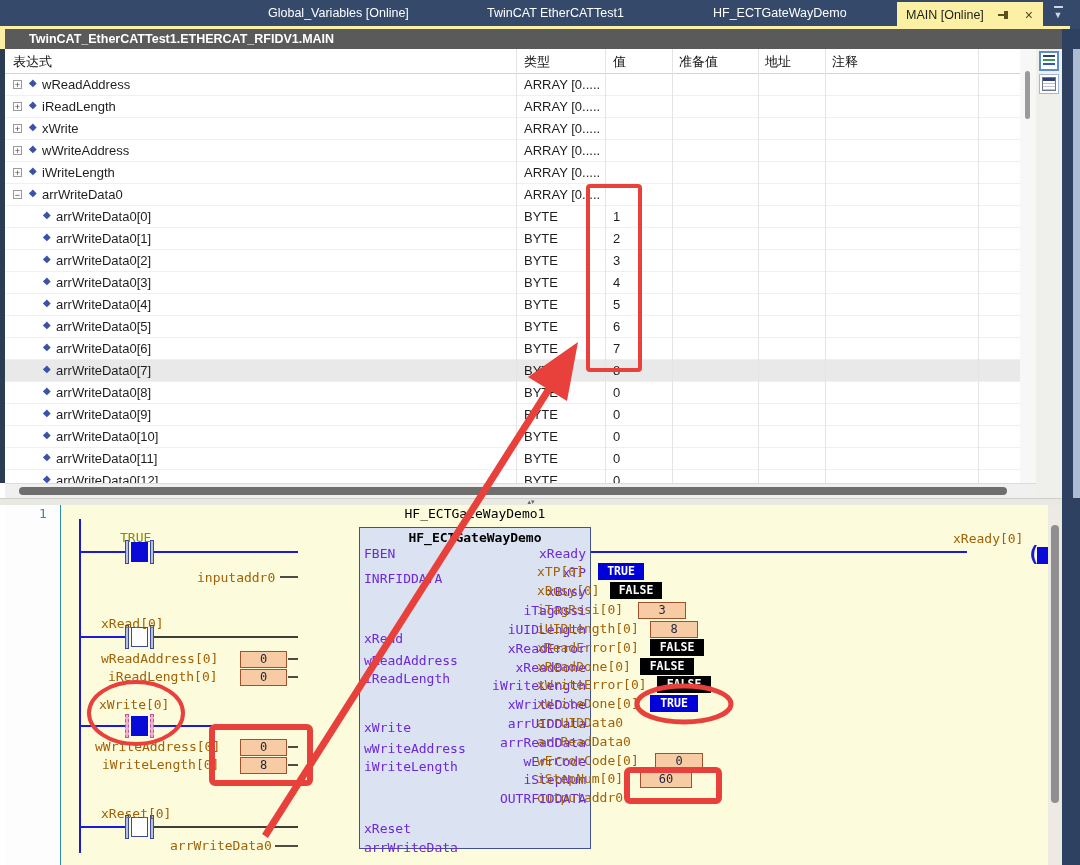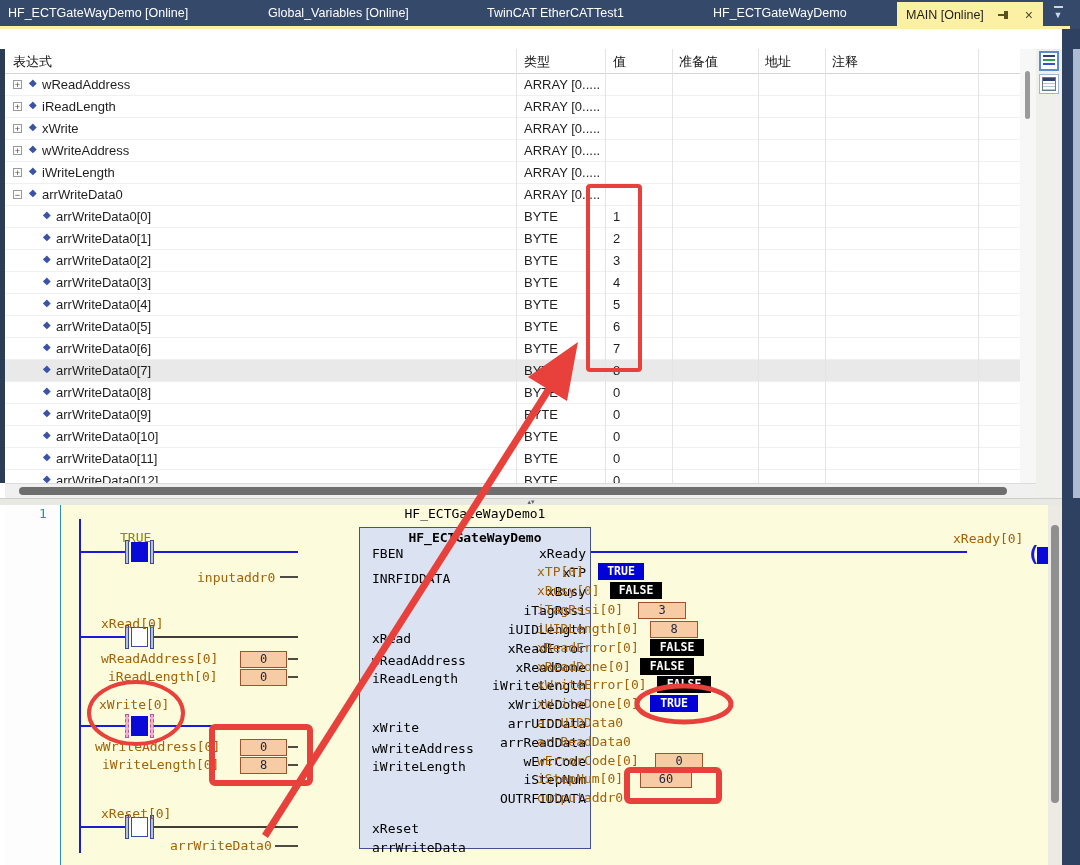--- a/index.html
+++ b/index.html
@@ -60,21 +60,21 @@
   #ladder{position:absolute;left:0;top:505px;width:1080px;height:360px;background:#fff;
           font-family:"DejaVu Sans Mono","Liberation Mono",monospace;font-size:13px;}
   #gutter{position:absolute;left:5px;top:0;width:55px;height:360px;background:#fdfdfd;border-right:1px solid #2b91af;}
   #rungno{position:absolute;left:34px;top:1px;color:#2b91af;font-size:13px;}
   #canvas{position:absolute;left:61px;top:0;width:987px;height:360px;background:#fcfbdc;overflow:hidden;}
   #ladsvg{position:absolute;left:0;top:0;}
   .lad-label{position:absolute;white-space:nowrap;color:#a16207;}
   .true-lit{color:#8b8b00;}
   #fblock{position:absolute;left:298px;top:22px;width:232px;height:322px;background:#dbe2f2;border:1px solid #44518f;box-sizing:border-box;}
   #fbtitle{position:absolute;left:0;top:2px;width:100%;text-align:center;font-weight:bold;color:#000;}
-  .pin{position:absolute;white-space:nowrap;color:#000000;margin-left:8px;}
+  .pin{position:absolute;white-space:nowrap;color:#6d28d9;}
   .pin.in{left:4px;} .pin.out{right:4px;}
   #fbinstance{position:absolute;left:298px;top:1px;width:232px;text-align:center;color:#000;}
   .contact{position:absolute;width:29px;height:24px;}
   .contact .bar{position:absolute;top:0;width:4px;height:24px;background:#b8c2dc;border:1px solid #3a49a0;box-sizing:border-box;}
   .contact .bl{left:0;} .contact .br{right:0;}
   .contact .mid{position:absolute;left:6px;top:2px;width:17px;height:20px;box-sizing:border-box;}
   .contact.on .mid{background:#0909d8;}
   .contact.off .mid{background:#fff;border:1px solid #3a49a0;}
   .contact.selpink .bar{background:#eeb0d0;border:1px dashed #c0559d;}
   .valbox{position:absolute;width:47px;height:17px;background:#f7cba3;border:1px solid #a0522d;box-sizing:border-box;
@@ -93,36 +93,36 @@
   #rightsliver{position:absolute;left:1073px;top:49px;width:7px;height:449px;background:#aebbd3;}
   
   #anno{position:absolute;left:0;top:0;width:1080px;height:865px;pointer-events:none;z-index:50;}
 </style>
 </head>
 <body>
 
 <div id="app">
 
   <div id="tabbar">
-    <span class="tab" style="left:8px">HF_ECTGateWayDemo [Online]</span>
     <span class="tab" style="left:268px">Global_Variables [Online]</span>
     <span class="tab" style="left:487px">TwinCAT EtherCATTest1</span>
     <span class="tab" style="left:713px">HF_ECTGateWayDemo</span>
     <div id="tab-active">
       <span class="lbl">MAIN [Online]</span>
       <span class="pinicon">
           <span class="bar"></span>
           <span class="head"></span>
         </span>
       <span class="closeicon">×</span>
     </div>
     <div id="tab-underline"></div>
     <div id="tab-overflow"><span class="bar"></span><span>▼</span></div>
   </div>
 
+  <div id="breadcrumb">TwinCAT_EtherCATTest1.ETHERCAT_RFIDV1.MAIN</div>
 
   <div id="tablewrap">
     <div id="thead">
       <span class="hcell" style="left:8px">表达式</span>
       <span class="hcell" style="left:519px">类型</span>
       <span class="hcell" style="left:608px">值</span>
       <span class="hcell" style="left:674px">准备值</span>
       <span class="hcell" style="left:760px">地址</span>
       <span class="hcell" style="left:827px">注释</span>
     </div>

